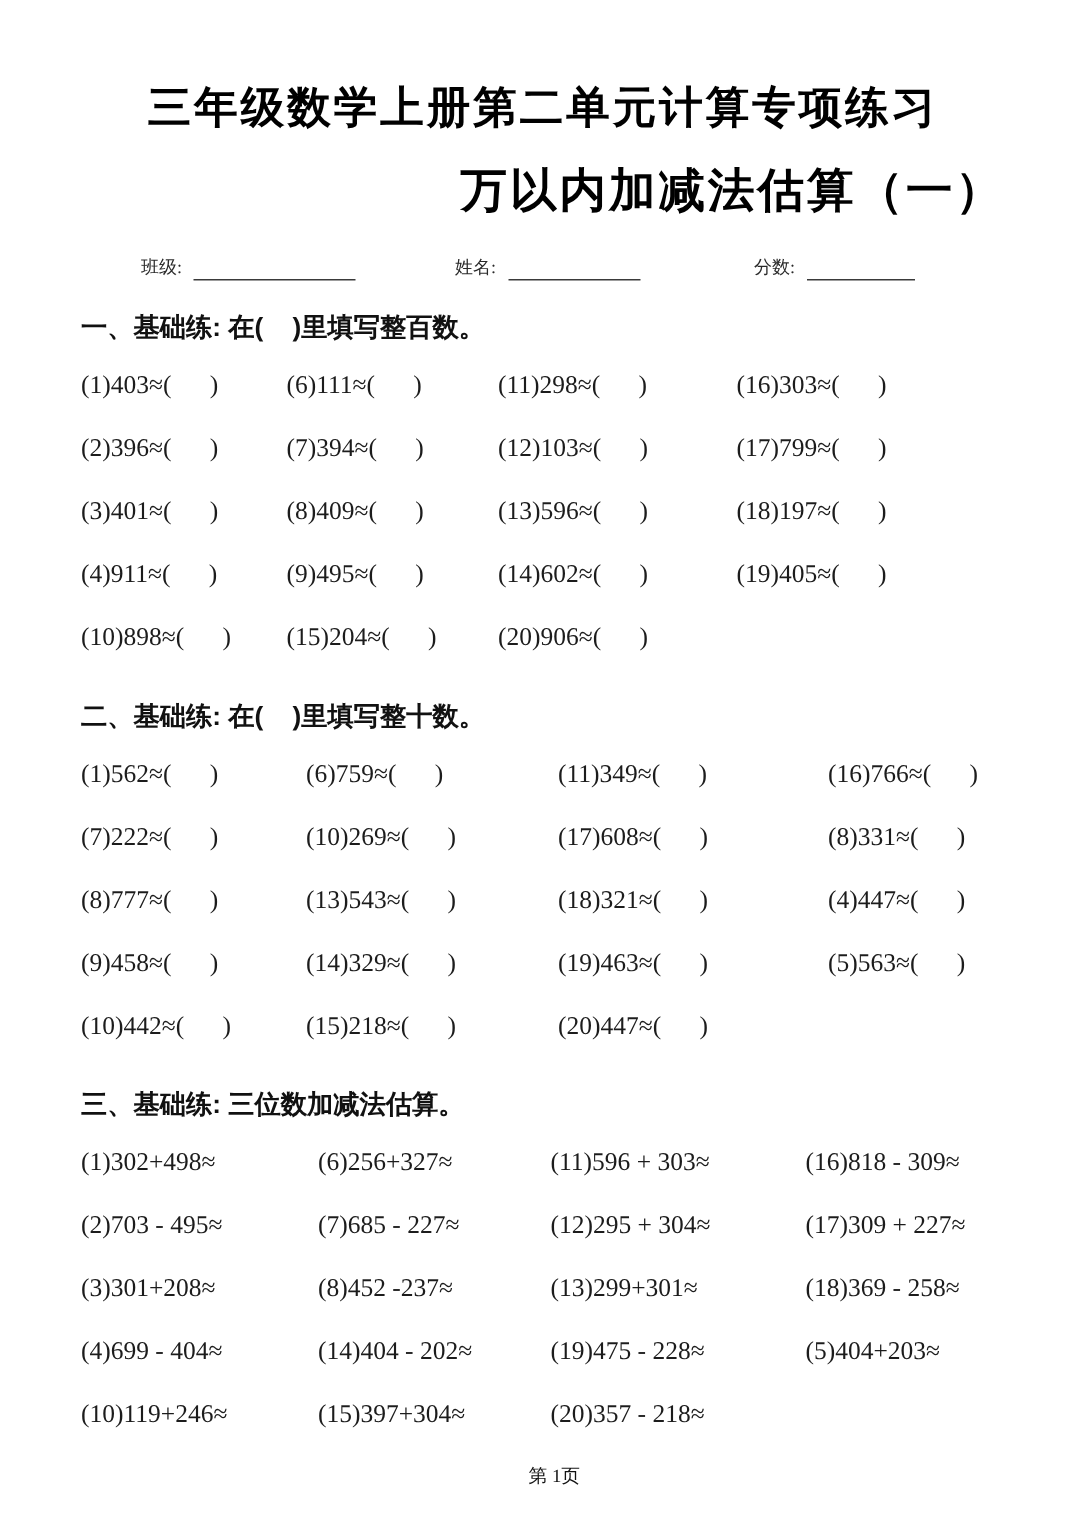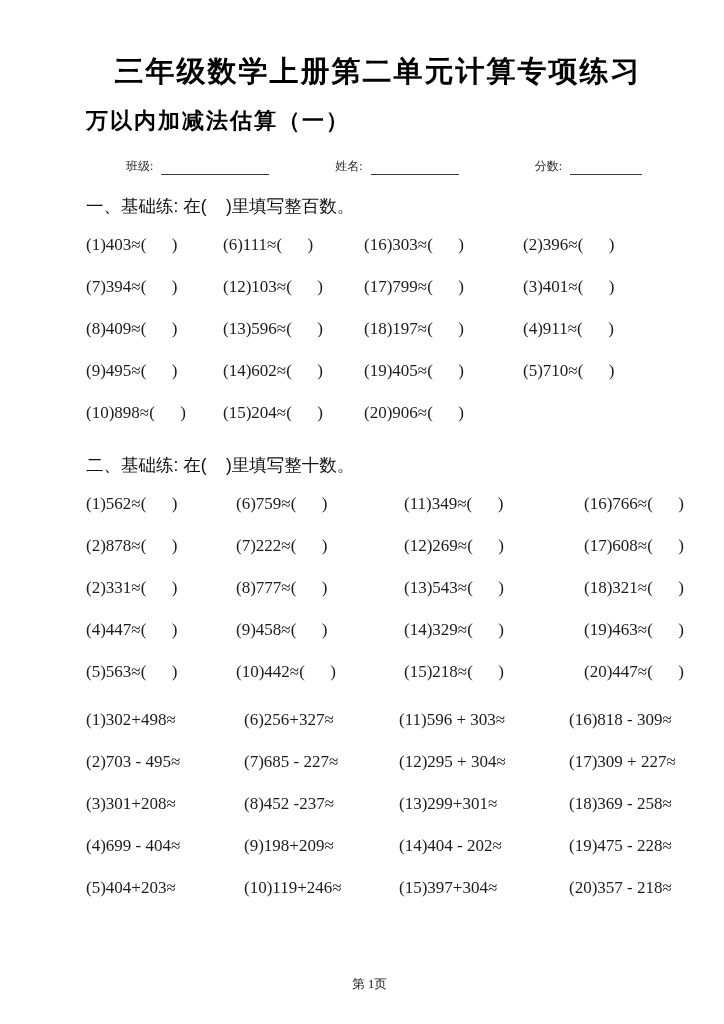--- a/index.html
+++ b/index.html
@@ -3,36 +3,36 @@
 <meta charset="utf-8">
 <style>
   * { margin: 0; padding: 0; box-sizing: border-box; }
   html, body { background: #ffffff; }
   body {
     width: 724px; height: 1024px;
     font-family: "Liberation Serif", "DejaVu Serif", serif;
     color: #1c1c1c;
     overflow: hidden;
   }
-  .sheet { padding: 40px 54px 0 54px; margin-left: 32px; }
+  .sheet { padding: 40px 54px 0 54px; }
 
   .title {
     text-align: center;
     font-family: "Liberation Sans", "DejaVu Sans", sans-serif;
     font-weight: bold;
     font-size: 29px;
     letter-spacing: 2px;
     color: #000;
     margin-top: 12px;
   }
   .subtitle {
-    text-align: left;
+    text-align: right;
     font-family: "Liberation Sans", "DejaVu Sans", sans-serif;
     font-weight: bold;
-    font-size: 22px;
+    font-size: 31px;
     letter-spacing: 2px;
     color: #000;
     margin-top: 14px;
   }
 
   .fields {
     display: flex;
     align-items: flex-end;
     margin: 22px 0 0 40px;
     font-size: 12px;
@@ -46,21 +46,21 @@
     margin-left: 8px;
   }
   .blank.class { width: 108px; }
   .blank.name  { width: 88px; }
   .blank.score { width: 72px; }
   .gap1 { width: 66px; }
   .gap2 { width: 76px; }
 
   .section-heading {
     font-family: "Liberation Sans", "DejaVu Sans", sans-serif;
-    font-weight: normal;
+    font-weight: bold;
     font-size: 17.5px;
     color: #111;
     white-space: pre;
     margin-top: 19px;
   }
   .grid {
     display: grid;
     margin-top: 6px;
   }
   .grid.s1 { grid-template-columns: 137px 141px 159px 1fr; }
@@ -101,78 +101,77 @@
     <span class="blank name"></span>
     <span class="gap2"></span>
     <span class="field-label">分数:</span>
     <span class="blank score"></span>
   </div>
 
   <div class="section-heading">一、基础练: 在(    )里填写整百数。</div>
   <div class="grid s1">
     <div class="cell">(1)403≈(      )</div>
     <div class="cell">(6)111≈(      )</div>
+    <div class="cell">(11)298≈(      )</div>
     <div class="cell">(16)303≈(      )</div>
     <div class="cell">(2)396≈(      )</div>
     <div class="cell">(7)394≈(      )</div>
     <div class="cell">(12)103≈(      )</div>
     <div class="cell">(17)799≈(      )</div>
     <div class="cell">(3)401≈(      )</div>
     <div class="cell">(8)409≈(      )</div>
     <div class="cell">(13)596≈(      )</div>
     <div class="cell">(18)197≈(      )</div>
     <div class="cell">(4)911≈(      )</div>
     <div class="cell">(9)495≈(      )</div>
     <div class="cell">(14)602≈(      )</div>
     <div class="cell">(19)405≈(      )</div>
-    <div class="cell">(5)710≈(      )</div>
     <div class="cell">(10)898≈(      )</div>
     <div class="cell">(15)204≈(      )</div>
     <div class="cell">(20)906≈(      )</div>
   </div>
 
   <div class="section-heading">二、基础练: 在(    )里填写整十数。</div>
   <div class="grid s2">
     <div class="cell">(1)562≈(      )</div>
     <div class="cell">(6)759≈(      )</div>
     <div class="cell">(11)349≈(      )</div>
     <div class="cell">(16)766≈(      )</div>
-    <div class="cell">(2)878≈(      )</div>
     <div class="cell">(7)222≈(      )</div>
-    <div class="cell">(12)269≈(      )</div>
+    <div class="cell">(10)269≈(      )</div>
     <div class="cell">(17)608≈(      )</div>
-    <div class="cell">(2)331≈(      )</div>
+    <div class="cell">(8)331≈(      )</div>
     <div class="cell">(8)777≈(      )</div>
     <div class="cell">(13)543≈(      )</div>
     <div class="cell">(18)321≈(      )</div>
     <div class="cell">(4)447≈(      )</div>
     <div class="cell">(9)458≈(      )</div>
     <div class="cell">(14)329≈(      )</div>
     <div class="cell">(19)463≈(      )</div>
     <div class="cell">(5)563≈(      )</div>
     <div class="cell">(10)442≈(      )</div>
     <div class="cell">(15)218≈(      )</div>
     <div class="cell">(20)447≈(      )</div>
   </div>
 
+  <div class="section-heading">三、基础练: 三位数加减法估算。</div>
   <div class="grid s3">
     <div class="cell">(1)302+498≈</div>
     <div class="cell">(6)256+327≈</div>
     <div class="cell">(11)596 + 303≈</div>
     <div class="cell">(16)818 - 309≈</div>
     <div class="cell">(2)703 - 495≈</div>
     <div class="cell">(7)685 - 227≈</div>
     <div class="cell">(12)295 + 304≈</div>
     <div class="cell">(17)309 + 227≈</div>
     <div class="cell">(3)301+208≈</div>
     <div class="cell">(8)452 -237≈</div>
     <div class="cell">(13)299+301≈</div>
     <div class="cell">(18)369 - 258≈</div>
     <div class="cell">(4)699 - 404≈</div>
-    <div class="cell">(9)198+209≈</div>
     <div class="cell">(14)404 - 202≈</div>
     <div class="cell">(19)475 - 228≈</div>
     <div class="cell">(5)404+203≈</div>
     <div class="cell">(10)119+246≈</div>
     <div class="cell">(15)397+304≈</div>
     <div class="cell">(20)357 - 218≈</div>
   </div>
 
 </div>
 

